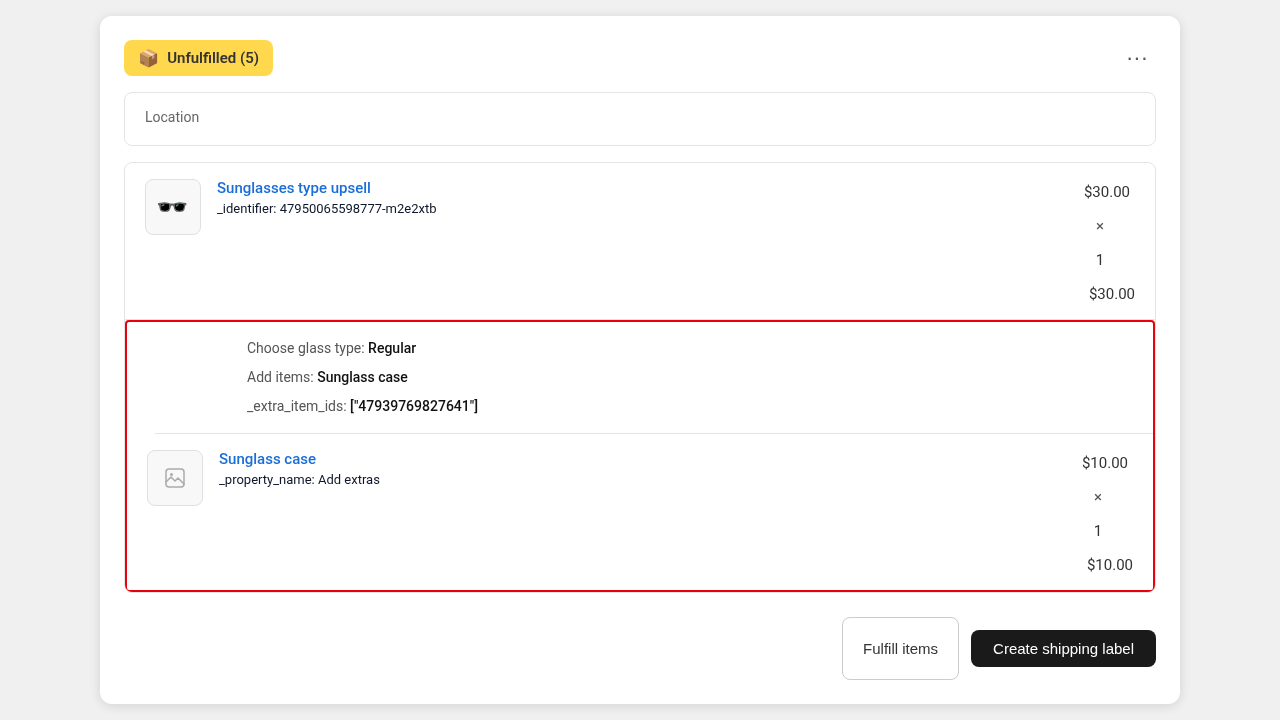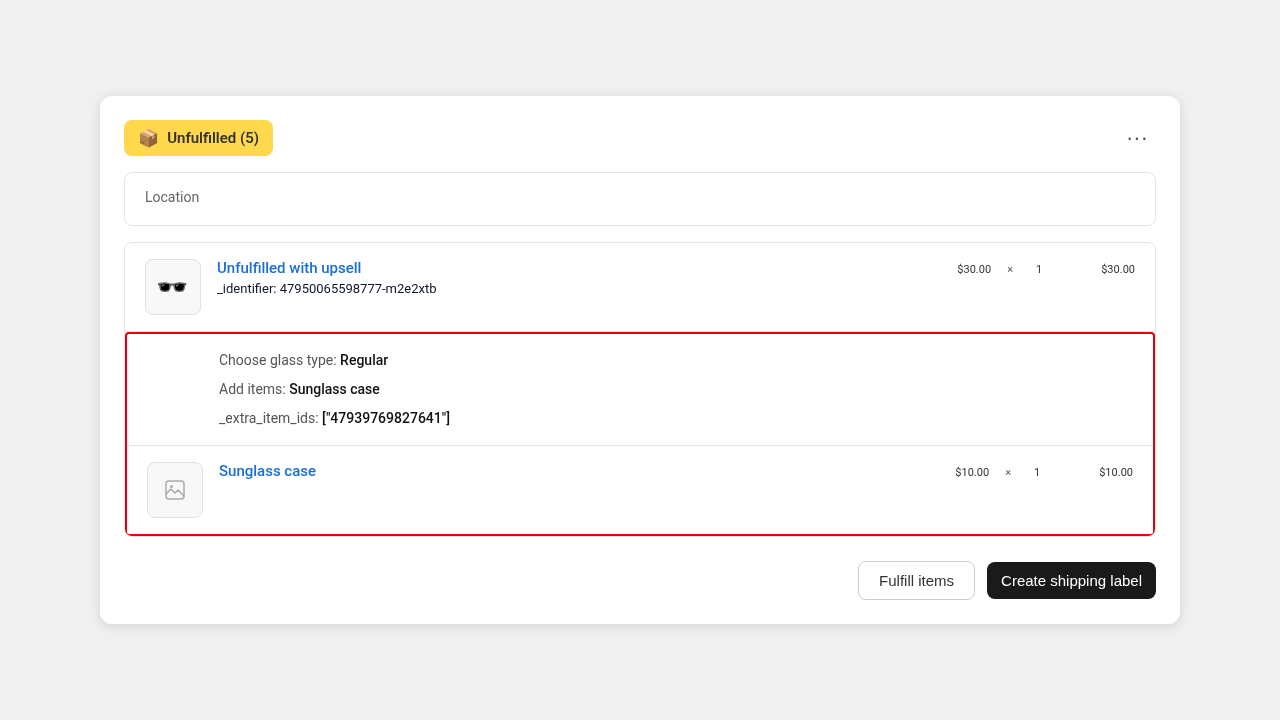--- a/index.html
+++ b/index.html
@@ -129,24 +129,25 @@
 
     .product-identifier {
       font-size: 13px;
       color: #0f172a;
     }
 
     .product-pricing {
       display: flex;
       align-items: center;
       gap: 16px;
-      font-size: 11px;
+      font-size: 15px;
       color: #333;
       padding-top: 4px;
       white-space: nowrap;
+      flex-direction: column;
     }
 
     .price-unit {
       min-width: 60px;
       text-align: right;
     }
     .price-x {
       color: #555;
     }
     .price-qty {
@@ -163,20 +164,21 @@
     .highlighted-section {
       border: 2.5px solid #e8000d;
       border-radius: 4px;
       margin: 0;
     }
 
     
     .custom-properties {
       padding: 16px 20px 16px 92px;
       border-bottom: 1px solid #e5e5e5;
+      margin-left: 28px;
     }
 
     .property-line {
       font-size: 14px;
       color: #333;
       margin-bottom: 8px;
       line-height: 1.5;
     }
     .property-line:last-child {
       margin-bottom: 0;
@@ -217,32 +219,32 @@
       align-items: center;
       justify-content: flex-end;
       gap: 12px;
       padding-top: 4px;
     }
 
     .fulfill-items-btn {
       background: #ffffff;
       border: 1px solid #ccc;
       border-radius: 8px;
-      padding: 10px 20px;
+      padding: 22px 20px;
       font-size: 15px;
       font-weight: 500;
       color: #333;
       cursor: pointer;
     }
 
     .create-shipping-btn {
       background: #1a1a1a;
       border: none;
       border-radius: 8px;
-      padding: 10px 14px;
+      padding: 10px 22px;
       font-size: 15px;
       font-weight: 500;
       color: #fff;
       cursor: pointer;
     }
   </style>
 </head>
 <body>
 
 <div class="outer-card">
@@ -257,21 +259,21 @@
 
   <div class="location-section">
     <div class="location-label">Location</div>
   </div>
 
   <div class="items-container">
 
     <div class="product-row">
       <div class="product-image">🕶️</div>
       <div class="product-details">
-        <a class="product-name">Unfulfilled with upsell</a>
+        <a class="product-name">Sunglasses type upsell</a>
         <div class="product-identifier">
           <span>_identifier:</span>
           <span>47950065598777-m2e2xtb</span>
         </div>
       </div>
       <div class="product-pricing">
         <span class="price-unit">$30.00</span>
         <span class="price-x">×</span>
         <span class="price-qty">1</span>
         <span class="price-total">$30.00</span>
@@ -301,20 +303,25 @@
       <div class="sunglass-case-row">
         <div class="placeholder-image">
           <svg width="24" height="24" viewBox="0 0 24 24" fill="none" xmlns="http://www.w3.org/2000/svg">
             <rect x="3" y="3" width="18" height="18" rx="3" stroke="#aaa" stroke-width="1.5"></rect>
             <circle cx="8.5" cy="8.5" r="1.5" fill="#aaa"></circle>
             <path d="M3 16l5-5 4 4 3-3 6 6" stroke="#aaa" stroke-width="1.5" stroke-linecap="round" stroke-linejoin="round"></path>
           </svg>
         </div>
         <div class="product-details">
           <a class="product-name">Sunglass case</a>
+          <div class="product-identifier" style="margin-top:4px">
+            <span>_property_name:</span>
+            <span> </span>
+            <span>Add extras</span>
+          </div>
         </div>
         <div class="product-pricing">
           <span class="price-unit">$10.00</span>
           <span class="price-x">×</span>
           <span class="price-qty">1</span>
           <span class="price-total">$10.00</span>
         </div>
       </div>
 
     </div>

